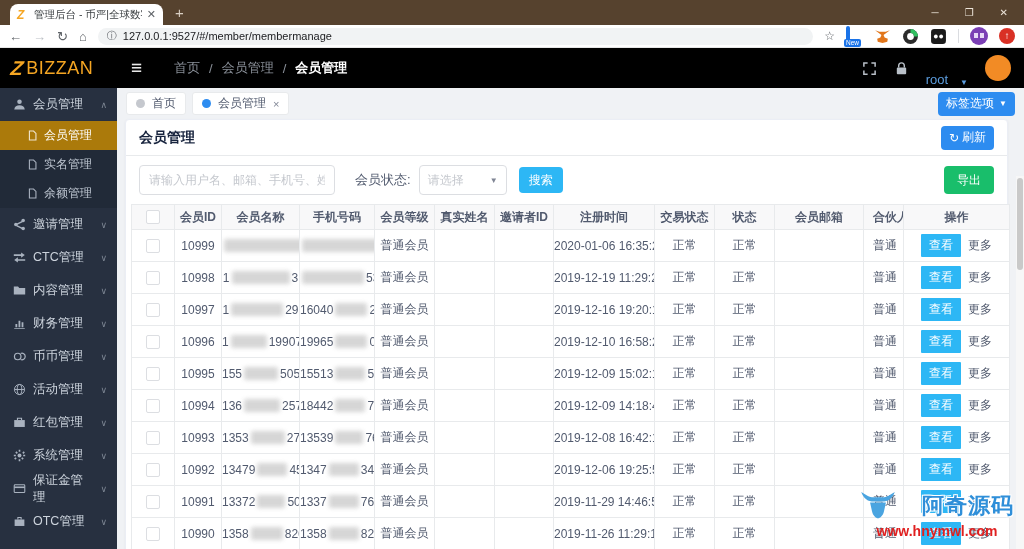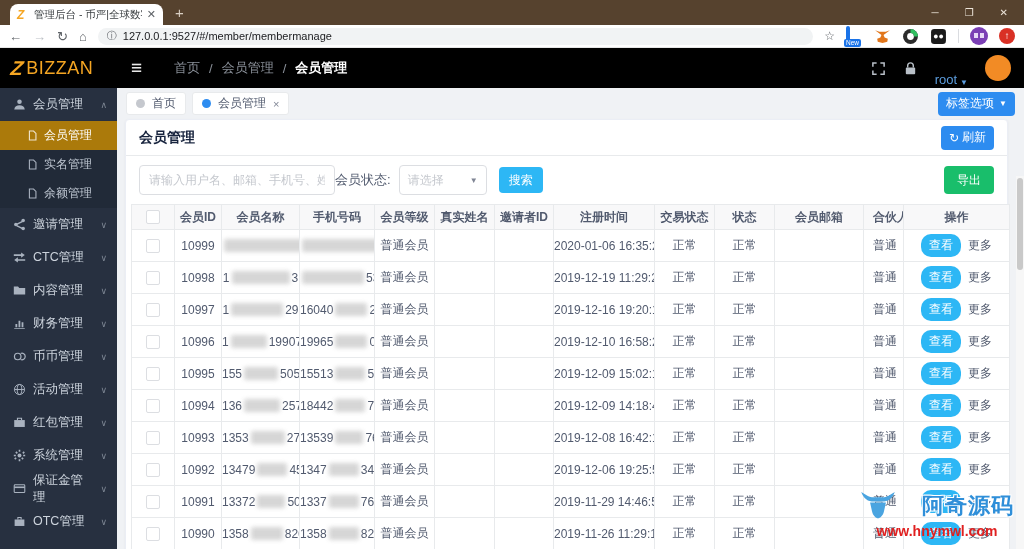--- a/index.html
+++ b/index.html
@@ -38,21 +38,21 @@
   .appnav { height:40px; background:#000; display:flex; align-items:center; }
   .brand { width:117px; display:flex; align-items:center; padding-left:11px; gap:3px; }
   .brand-mark { color:#f5a623; font-weight:bold; font-style:italic; font-size:20px; transform:skewX(-8deg); }
   .brand-text { color:#f5a623; font-size:18px; letter-spacing:.5px; }
   .burger { color:#e8e8e8; font-size:19px; margin-left:14px; }
   .crumbs { margin-left:32px; font-size:13px; color:#8b919a; display:flex; gap:9px; align-items:center; }
   .crumbs .cur { color:#fff; font-weight:bold; }
   .navright { margin-left:auto; display:flex; align-items:center; gap:17px; margin-right:13px; }
   .navico { width:15px; height:15px; color:#b9c0c8; display:inline-block; }
   .navico svg { width:100%; height:100%; display:block; }
-  .rootuser { color:#5c9dde; font-size:13px; display:flex; align-items:flex-end; gap:3px;margin-top:23px; }
+  .rootuser { color:#5c9dde; font-size:13px; display:flex; align-items:flex-end; gap:12px;margin-top:23px; }
   .rootuser .caret { font-size:8px; }
   .avatar { width:26px; height:26px; border-radius:50%; background:#f28b25; }
 
   
   .sidebar { position:absolute; left:0; top:88px; width:117px; bottom:0; background:#273040; overflow:hidden; }
   .side-item { height:33px; display:flex; align-items:center; padding:0 10px 0 13px; color:#ccd3dc; font-size:12.5px; gap:7px; cursor:pointer; position:relative; }
   .side-item .chev, .sub-head-chev { margin-left:auto; color:#7e8794; font-size:9px; }
   .mi { width:13px; height:13px; display:inline-block; color:#a9b2bf; flex:0 0 13px; }
   .mi svg { width:100%; height:100%; display:block; }
   .submenu { background:#212a38; }
@@ -71,33 +71,33 @@
   .tagopts .caret { font-size:8px; }
 
   .card { position:absolute; left:8px; right:16px; top:31px; bottom:-6px; background:#fff; border:1px solid #ebeef5; border-radius:4px; box-shadow:0 1px 3px rgba(0,0,0,.05); }
   .card-header { height:36px; border-bottom:1px solid #e8eaec; display:flex; align-items:center; padding:0 13px; }
   .card-title { font-size:14px; font-weight:bold; color:#17233d; }
   .btn { border:none; border-radius:4px; color:#fff; font-size:12px; cursor:pointer; font-family:inherit; }
   .refresh-btn { margin-left:auto; background:#2d8cf0; height:24px; padding:0 8px; display:flex; align-items:center; gap:3px; }
   .search-row { display:flex; align-items:center; padding:9px 13px; }
   .search-input { width:196px; height:30px; border:1px solid #dcdee2; border-radius:4px; padding:0 9px; font-size:12px; color:#515a6e; outline:none; font-family:inherit; }
   .search-input::placeholder { color:#c5c8ce; }
-  .status-label { font-size:13px; color:#515a6e; margin-right:8px; }
+  .status-label { font-size:13px; color:#515a6e; margin-left:20px; margin-right:8px; }
   .selectbox { width:88px; height:30px; border:1px solid #dcdee2; border-radius:4px; display:flex; align-items:center; justify-content:space-between; padding:0 8px; font-size:12px; color:#c5c8ce; cursor:pointer; }
   .selectbox .caret { color:#808695; font-size:8px; }
   .search-btn { background:#2db7f5; height:26px; padding:0 10px; margin-left:12px; }
   .export-btn { margin-left:auto; background:#19be6b; height:28px; padding:0 13px; }
 
   table { margin:0 5px; width:878px; table-layout:fixed; border-collapse:collapse; font-size:12px; color:#515a6e; }
   th { background:#f8f8f9; height:25px; font-weight:bold; border:1px solid #e8eaec; text-align:center; overflow:hidden; white-space:nowrap; }
   td { height:32px; border:1px solid #e8eaec; text-align:center; overflow:hidden; white-space:nowrap; background:#fff; }
   .clip { text-align:left; padding-left:9px; }
   .cbx { width:14px; height:14px; border:1px solid #dcdee2; border-radius:2px; background:#fff; display:inline-block; vertical-align:middle; cursor:pointer; }
   .blur { display:inline-block; vertical-align:-2px; height:13px; border-radius:2px; background:#cfcfcf; opacity:.85; filter:blur(2px); margin:0 2px; }
-  .view-btn { display:inline-block; background:#2db7f5; color:#fff; border-radius:10px; padding:3px 8px; cursor:pointer; }
+  .view-btn { display:inline-block; background:#2db7f5; color:#fff; border-radius:1px; padding:3px 8px; cursor:pointer; }
   .more-link { color:#515a6e; margin-left:7px; cursor:pointer; }
 
   .pagescroll { position:absolute; right:0; top:88px; width:8px; bottom:0; background:#f7f7f7; }
   .pagescroll .thumb { position:absolute; top:2px; left:1px; width:6px; height:92px; background:#c9c9c9; border-radius:3px; }
 
   .watermark { position:absolute; right:10px; bottom:10px; text-align:center; pointer-events:none; z-index:9; }
   .wm-top { display:flex; align-items:center; gap:2px; justify-content:center; }
   .wm-bull { width:36px; height:30px; color:#4aa4e0; }
   .wm-bull svg { width:100%; height:100%; }
   .wm-title { font-size:22px; font-weight:bold; color:#2f8fd9;

